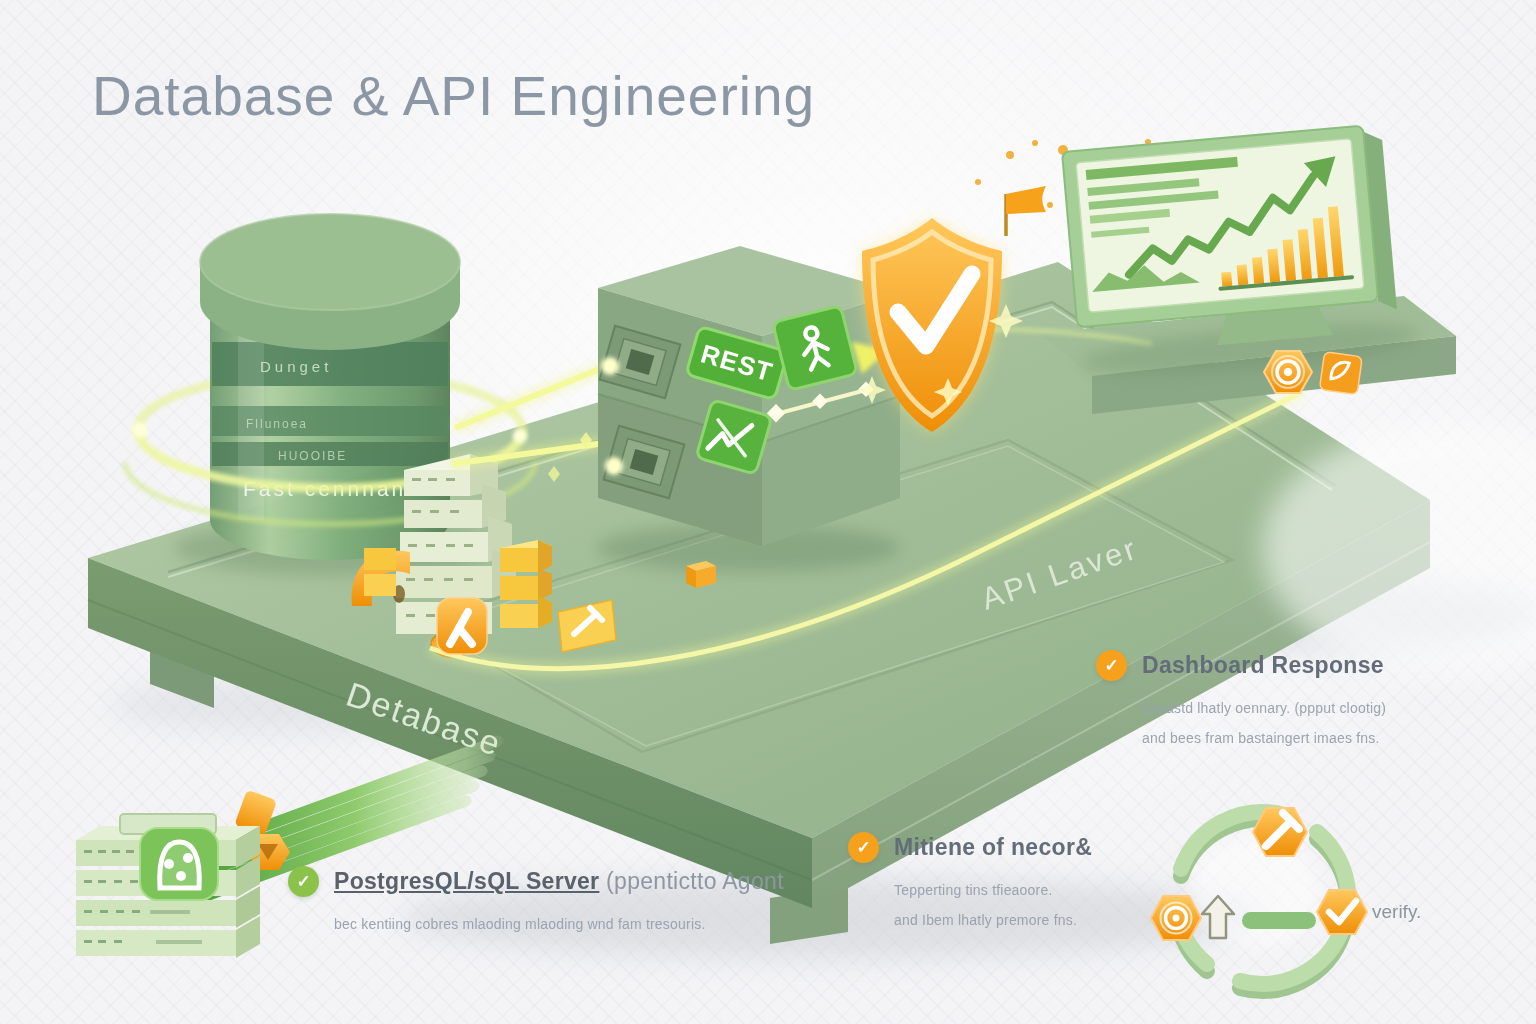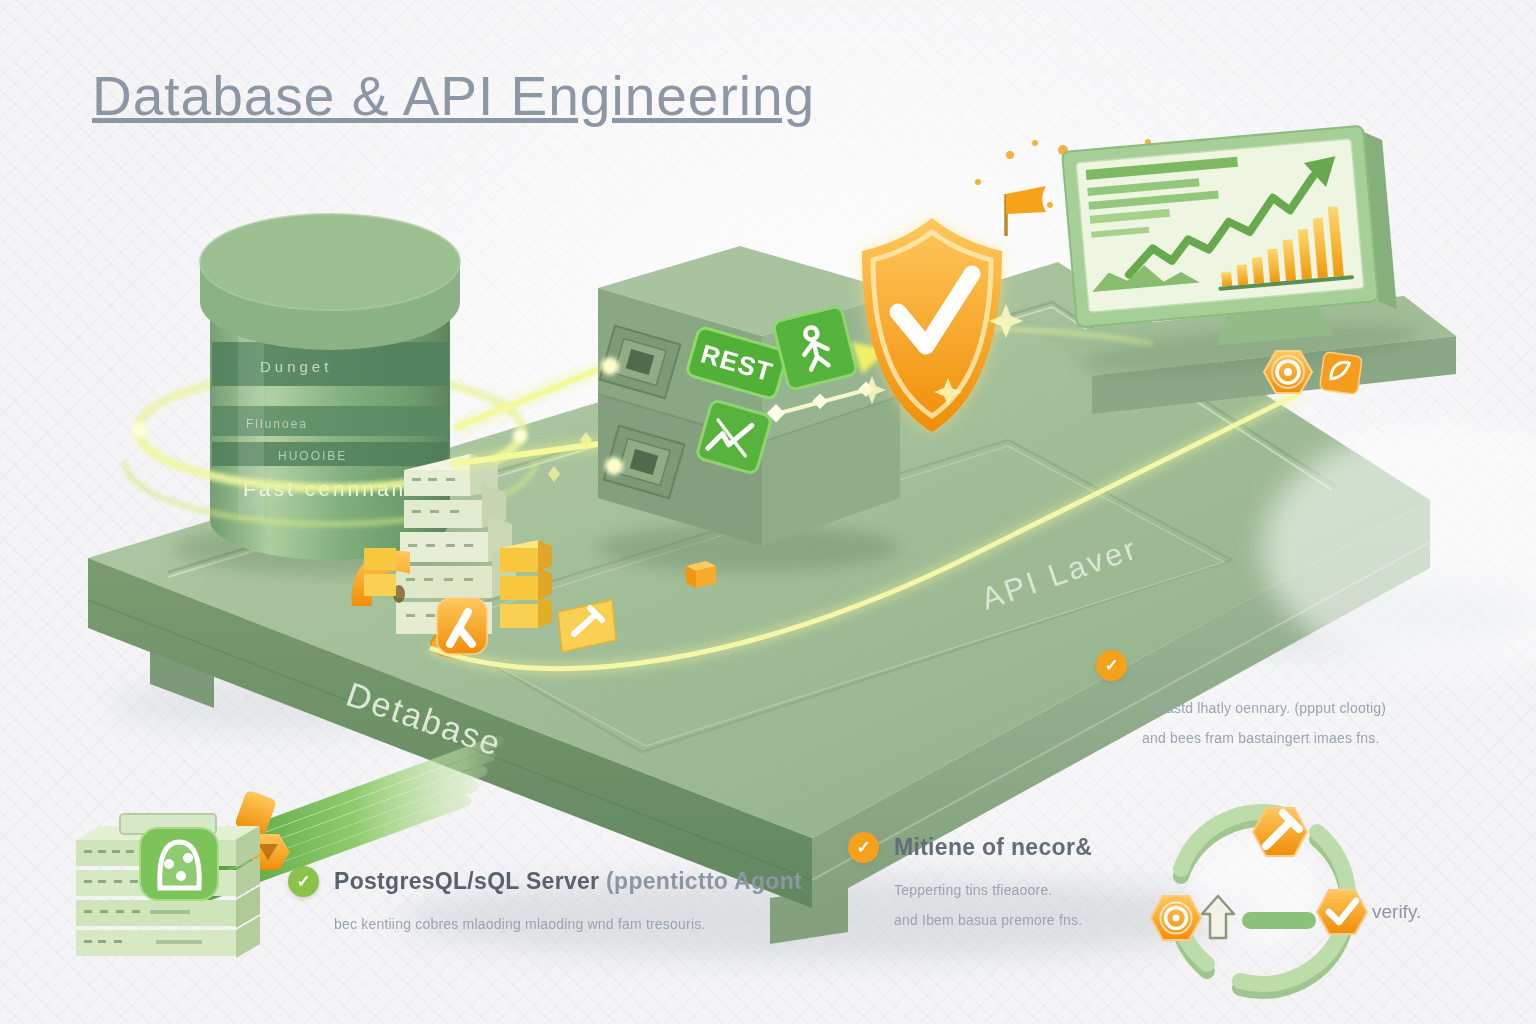--- a/index.html
+++ b/index.html
@@ -8,35 +8,35 @@
     font-family:"Liberation Sans",sans-serif;
     background-color:#f4f4f6;
     background-image:
       radial-gradient(ellipse at 55% 35%, rgba(255,255,255,.95), rgba(244,244,246,0) 62%),
       repeating-linear-gradient(45deg, rgba(208,211,218,.16) 0 2px, rgba(0,0,0,0) 2px 15px),
       repeating-linear-gradient(-45deg, rgba(208,211,218,.13) 0 2px, rgba(0,0,0,0) 2px 15px);
   }
   svg{position:absolute;left:0;top:0;}
   .page-title{
     position:absolute;left:92px;top:64px;
-    font-size:55px;font-weight:300;letter-spacing:1px;color:#8c97a6;text-decoration:underline;
+    font-size:55px;font-weight:300;letter-spacing:1px;color:#8c97a6;
   }
   .anno{position:absolute;}
   .anno .head{display:flex;align-items:center;gap:15px;}
   .check{
     width:31px;height:31px;border-radius:50%;flex:0 0 auto;
     display:flex;align-items:center;justify-content:center;
     color:#fff;font-size:17px;font-weight:bold;
     box-shadow:0 2px 4px rgba(120,120,120,.25);
   }
   .check.orange{background:#f5a11c;}
   .check.green{background:#8bc34a;}
   .h1{font-size:23px;font-weight:600;color:#636c79;letter-spacing:.3px;}
-  .h1 .bold{font-weight:700;color:#59616d;}
-  .h1 .light{font-weight:700;color:#8d96a3;}
+  .h1 .bold{font-weight:700;color:#59616d;text-decoration:underline;}
+  .h1 .light{font-weight:400;color:#8d96a3;}
   .anno .body{margin:12px 0 0 46px;color:#9aa3b0;font-size:14px;line-height:30px;letter-spacing:.2px;}
   .verify-label{position:absolute;left:1372px;top:901px;font-size:19px;color:#8d95a2;}
 </style>
 </head>
 <body>
 
 <div class="stage">
 
 <svg width="1536" height="1024" viewBox="0 0 1536 1024">
   <defs>
@@ -453,20 +453,21 @@
       <polyline points="1329,912 1339,922 1356,901" fill="none" stroke="#ffffff" stroke-width="6.5" stroke-linecap="round" stroke-linejoin="round"></polyline>
     </g>
   </g>
 </svg>
 
 <div class="page-title">Database &amp; API Engineering</div>
 
 <div class="anno" style="left:1096px;top:650px;width:380px;">
   <div class="head">
     <span class="check orange">✓</span>
+    <span class="h1">Dashboard Response</span>
   </div>
   <div class="body">
     <div>Lonastd lhatly oennary. (ppput clootig)</div>
     <div>and bees fram bastaingert imaes fns.</div>
   </div>
 </div>
 
 <div class="anno" style="left:288px;top:866px;width:520px;">
   <div class="head">
     <span class="check green">✓</span>
@@ -480,19 +481,19 @@
   </div>
 </div>
 
 <div class="anno" style="left:848px;top:832px;width:330px;">
   <div class="head">
     <span class="check orange">✓</span>
     <span class="h1">Mitiene of necor&amp;</span>
   </div>
   <div class="body">
     <div>Tepperting tins tfieaoore.</div>
-    <div>and Ibem basua premore fns.</div>
+    <div>and Ibem lhatly premore fns.</div>
   </div>
 </div>
 
 <div class="verify-label">verify.</div>
 
 </div>
 
 </body></html>

